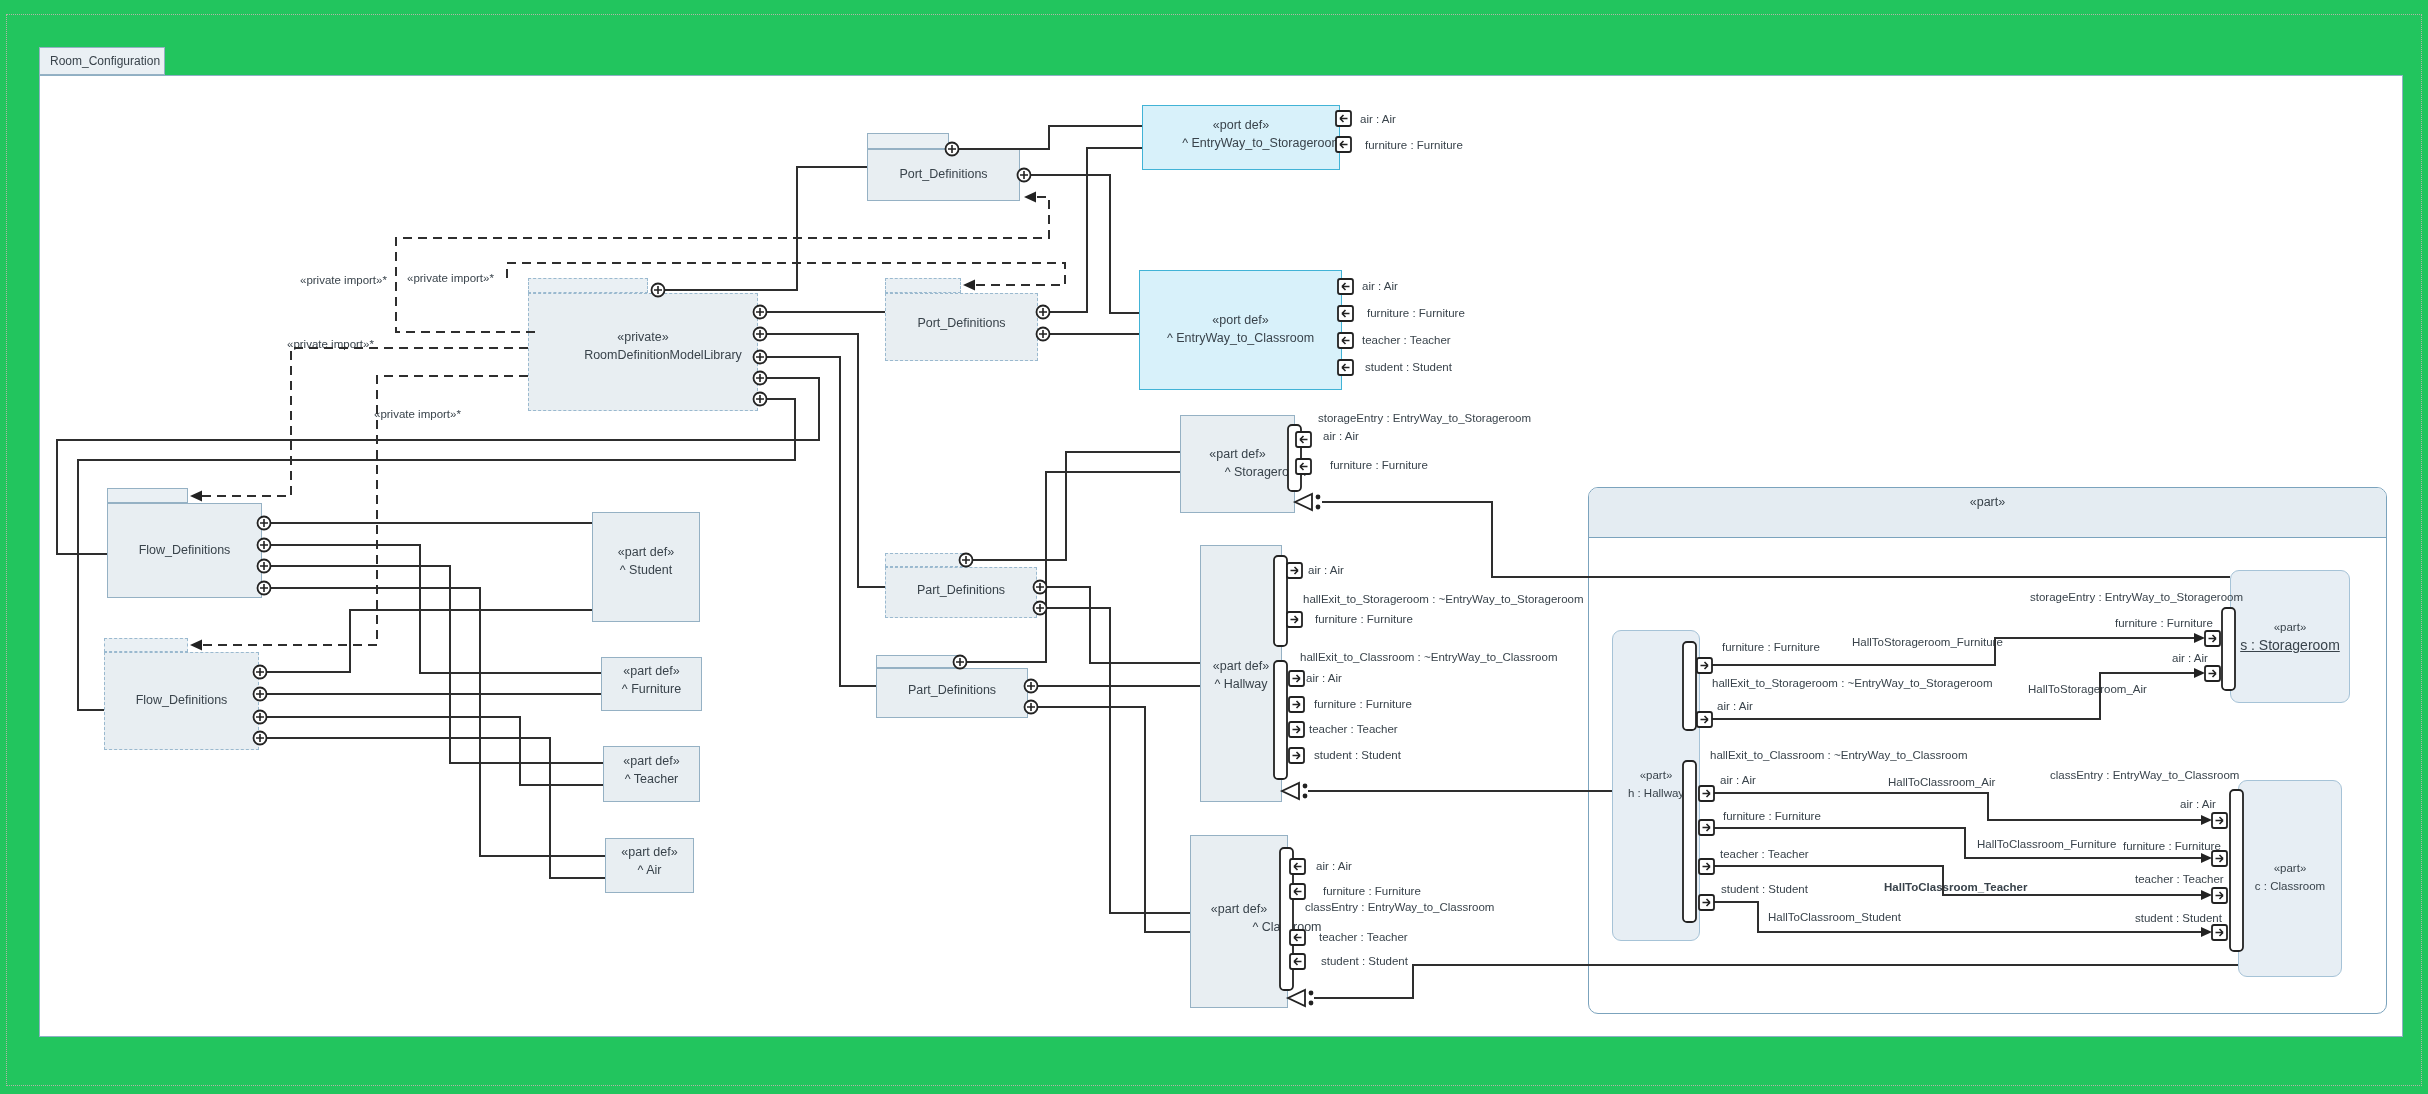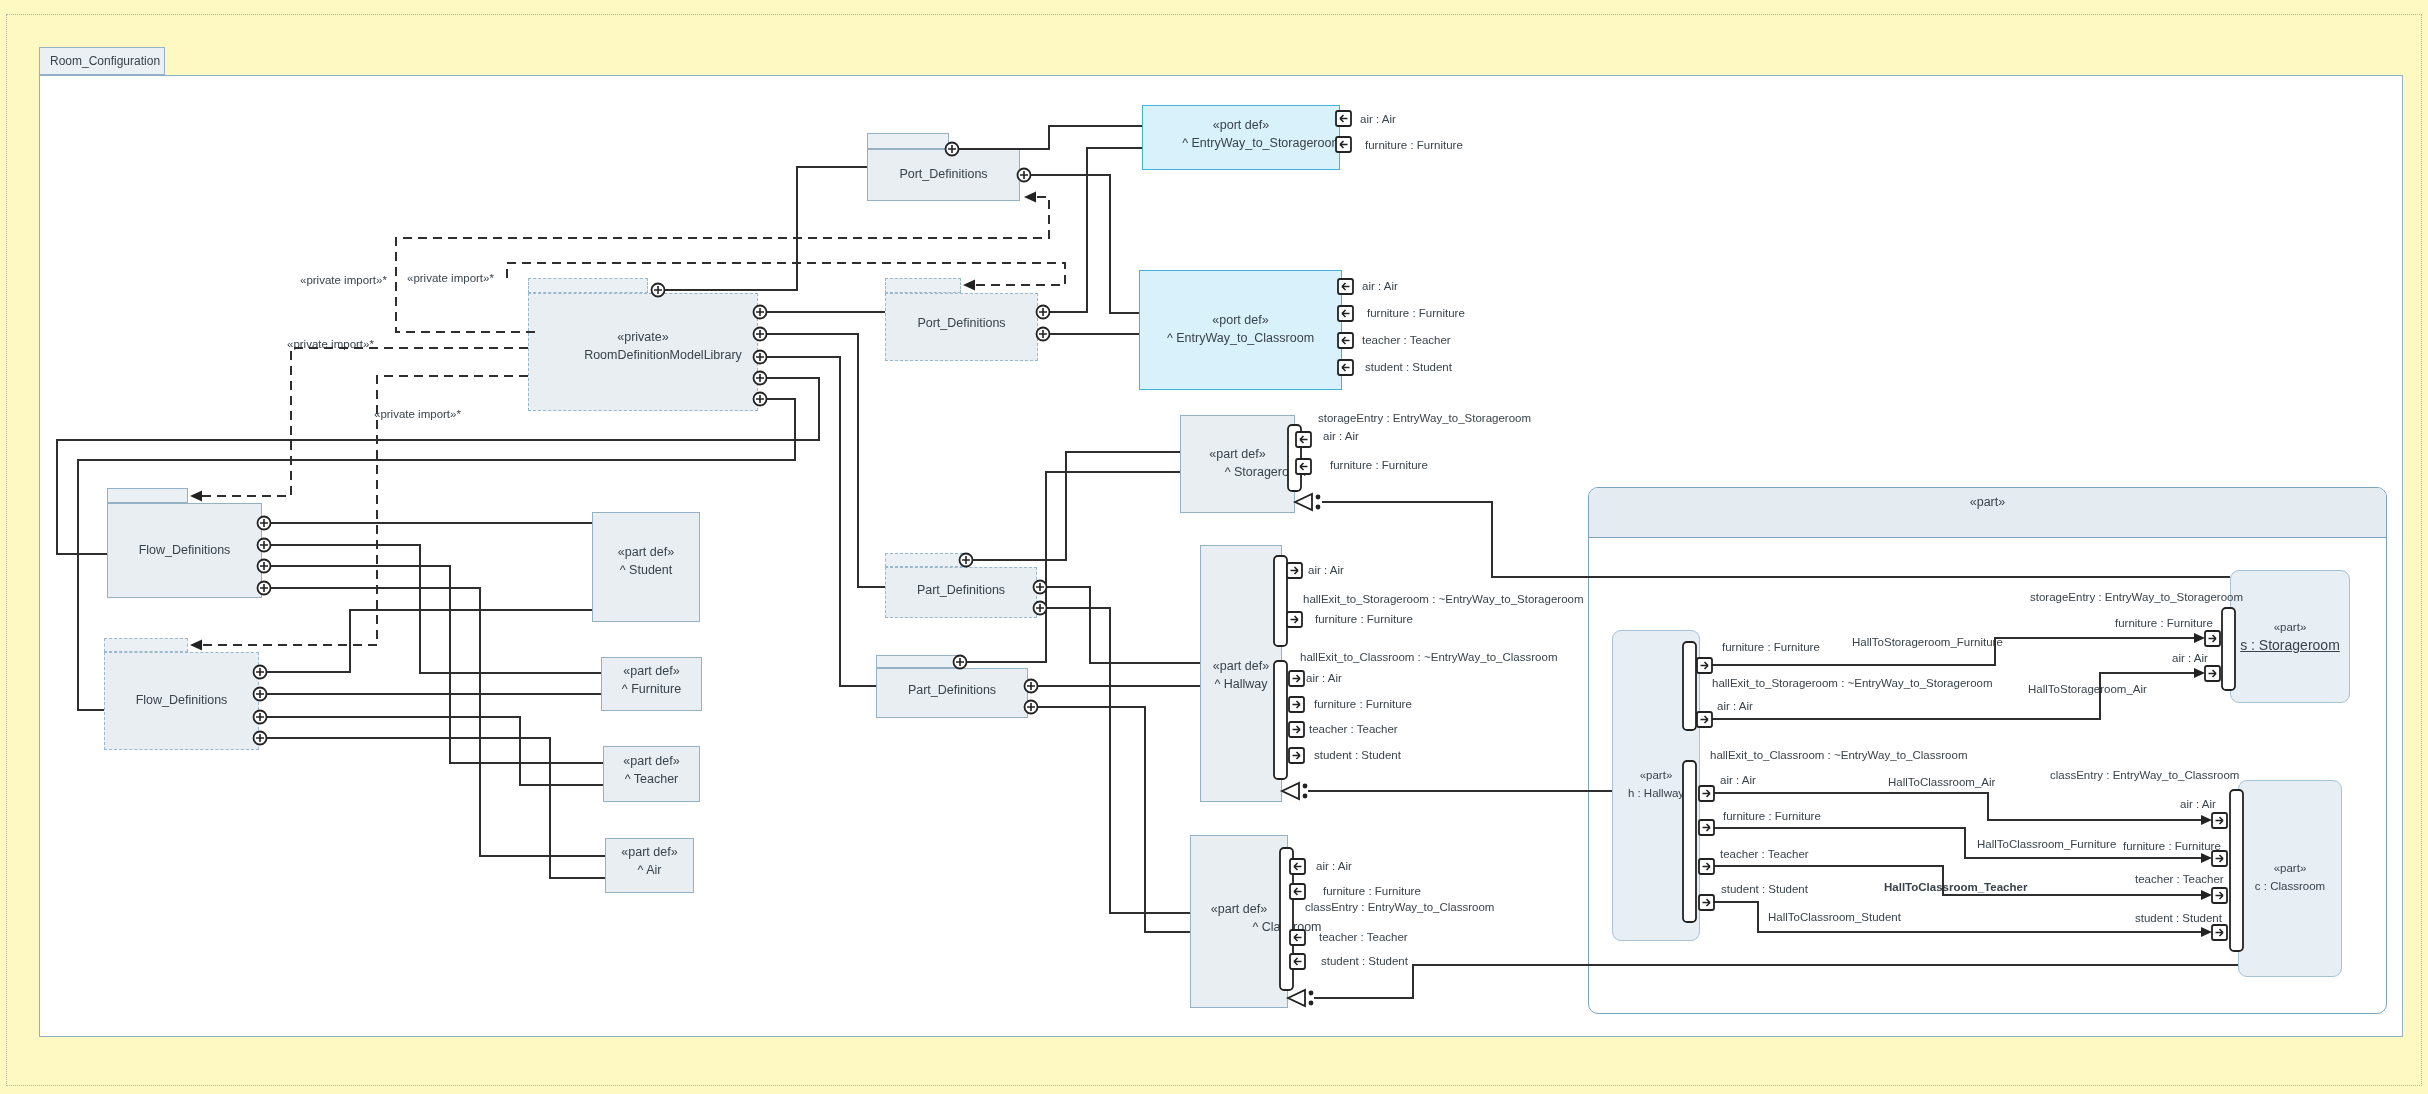--- a/index.html
+++ b/index.html
@@ -1,16 +1,16 @@
 <!DOCTYPE html>
 <html><head>
 <meta charset="utf-8">
 <style>
   html,body{margin:0;padding:0;background:#fff;}
-  #stage{position:relative;width:2428px;height:1094px;font-family:"Liberation Sans",sans-serif;overflow:hidden;background:#fef9c3;}
+  #stage{position:relative;width:2428px;height:1094px;font-family:"Liberation Sans",sans-serif;overflow:hidden;background:#22c55e;}
   #outer-dotted{position:absolute;left:6px;top:14px;width:2414px;height:1070px;border:1.5px dotted #b3b3a6;}
   .box{position:absolute;box-sizing:border-box;background:#e8eef2;border:1.5px solid #95b1c4;}
   .tab{position:absolute;box-sizing:border-box;background:#eaf0f4;border:1.5px solid #95b1c4;}
   .dashedb{border-style:dashed;border-color:#9ab9cf;}
   .cyan{background:#d8f1fa;border:1.6px solid #41b3d6;}
   .framebody{position:absolute;box-sizing:border-box;background:#fff;border:1.6px solid #8fb0c4;}
   .rc{position:absolute;box-sizing:border-box;background:#fff;border:1.6px solid #7ba3bd;border-radius:10px;}
   .rc-head{position:absolute;box-sizing:border-box;background:#e4ecf2;border-bottom:1.6px solid #7ba3bd;border-radius:9px 9px 0 0;}
   .part{position:absolute;box-sizing:border-box;background:#e7eef4;border:1.5px solid #a6c3d7;border-radius:9px;}
   .lbl{position:absolute;font-size:11.5px;color:#39434b;white-space:nowrap;line-height:14px;}

